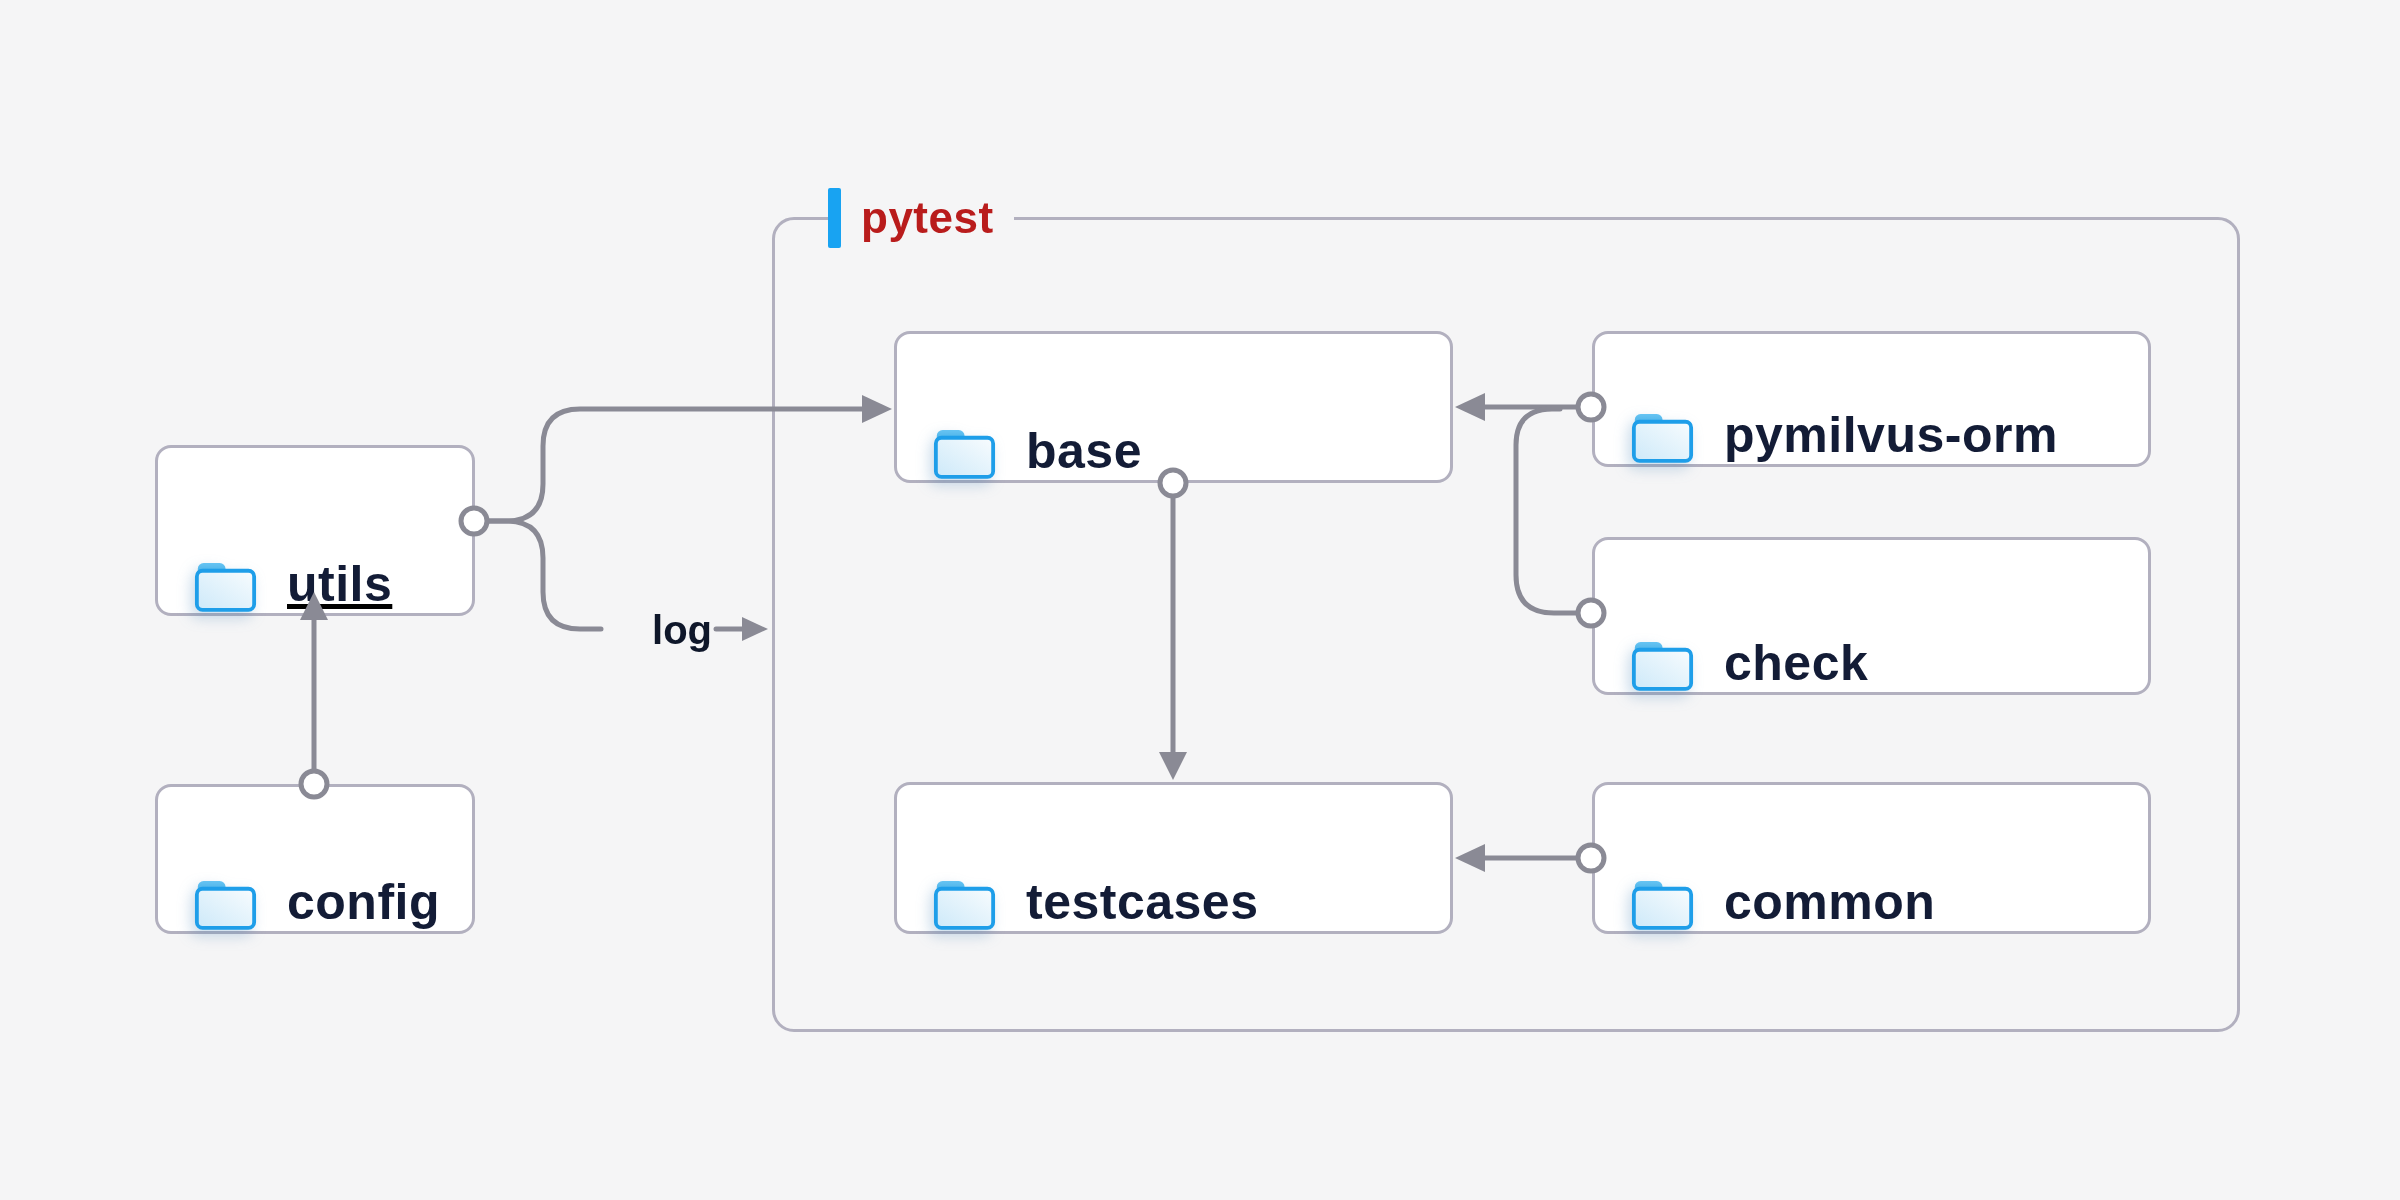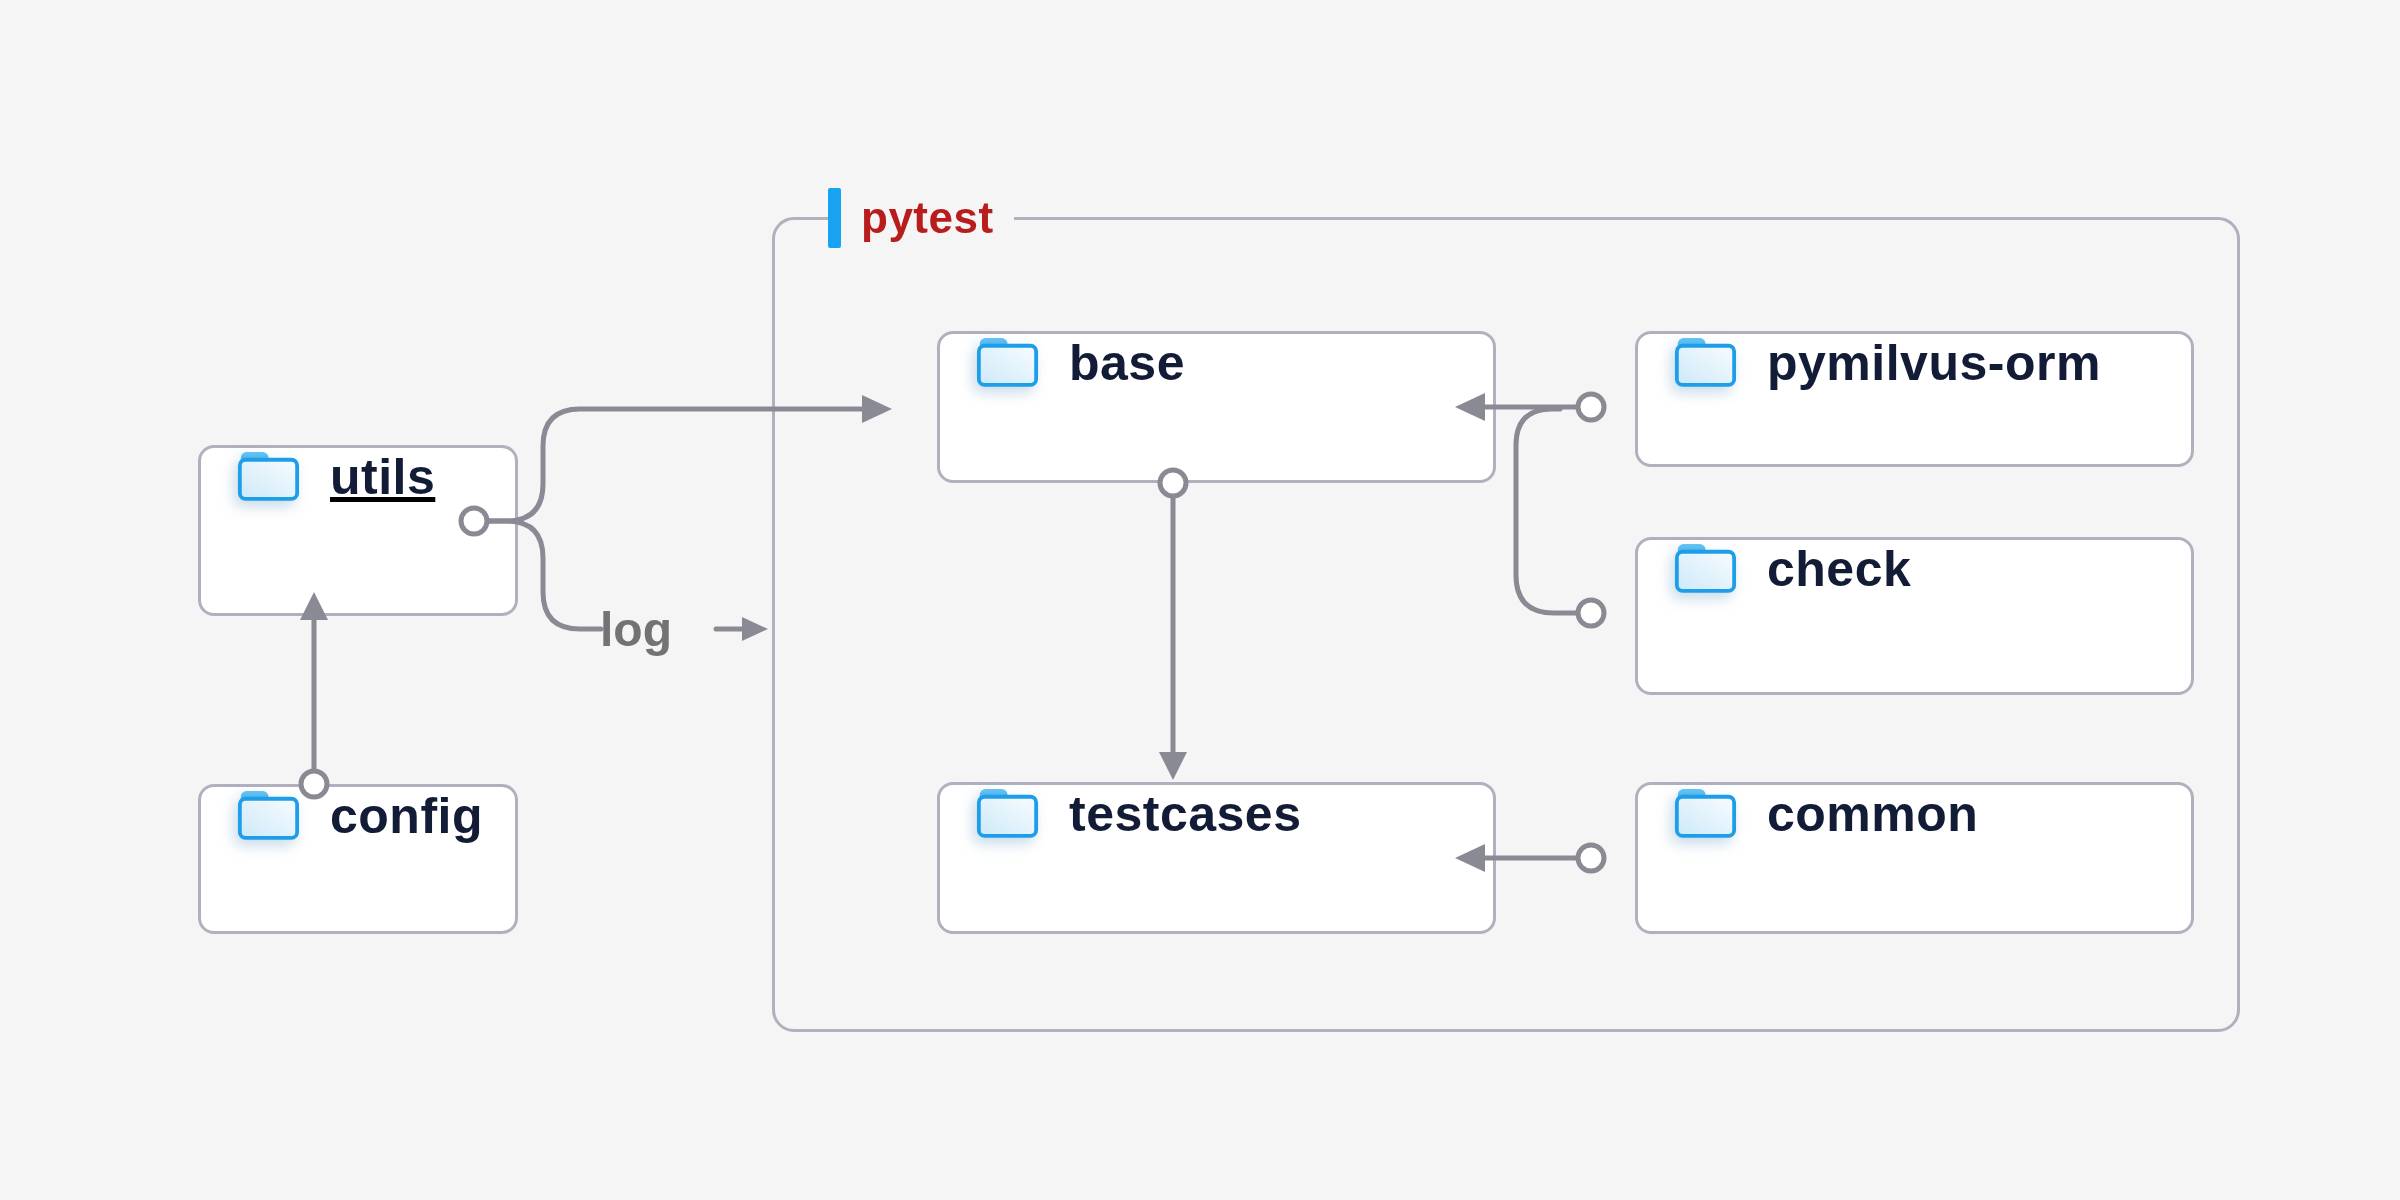--- a/index.html
+++ b/index.html
@@ -41,24 +41,23 @@
     font-size:44px;font-weight:700;color:#b91c1c;
     letter-spacing:.5px;
   }
   
   .node{
     position:absolute;
     background:#ffffff;
     border:3px solid #b2b0bf;
     border-radius:16px;
     box-sizing:border-box;
-    display:flex;align-items:flex-start;
+    display:flex;align-items:flex-end;
     padding-left:36px;
     z-index:2;
-    margin-left:43px;
   }
   .node .node-label{
     font-size:50px;font-weight:700;color:#131c36;
     margin-left:30px;
     letter-spacing:.5px;
     white-space:nowrap;
   }
   .folder{
     width:63px;height:54px;flex:none;
     filter:drop-shadow(-4px 6px 7px rgba(60,125,180,.28));
@@ -76,22 +75,22 @@
     z-index:3;
     pointer-events:none;
   }
   .edge{stroke:#8a8a95;stroke-width:5;fill:none;stroke-linecap:round;}
   .head{fill:#8a8a95;stroke:none;}
   .port{fill:#ffffff;stroke:#8a8a95;stroke-width:5;}
   
   .edge-label{
     position:absolute;
     left:600px;top:599px;width:112px;height:62px;
-    line-height:62px;text-align:left;
-    font-size:48px;font-weight:600;color:#737373;
+    line-height:62px;text-align:right;
+    font-size:40px;font-weight:600;color:#0f172a;
     z-index:4;
   }
   .hidden-defs{position:absolute;width:0;height:0;overflow:hidden;}
 </style>
 </head>
 <body>
 
 <svg class="hidden-defs" aria-hidden="true">
   <defs>
     <linearGradient id="gTab" x1="0" y1="0" x2="0" y2="1">

